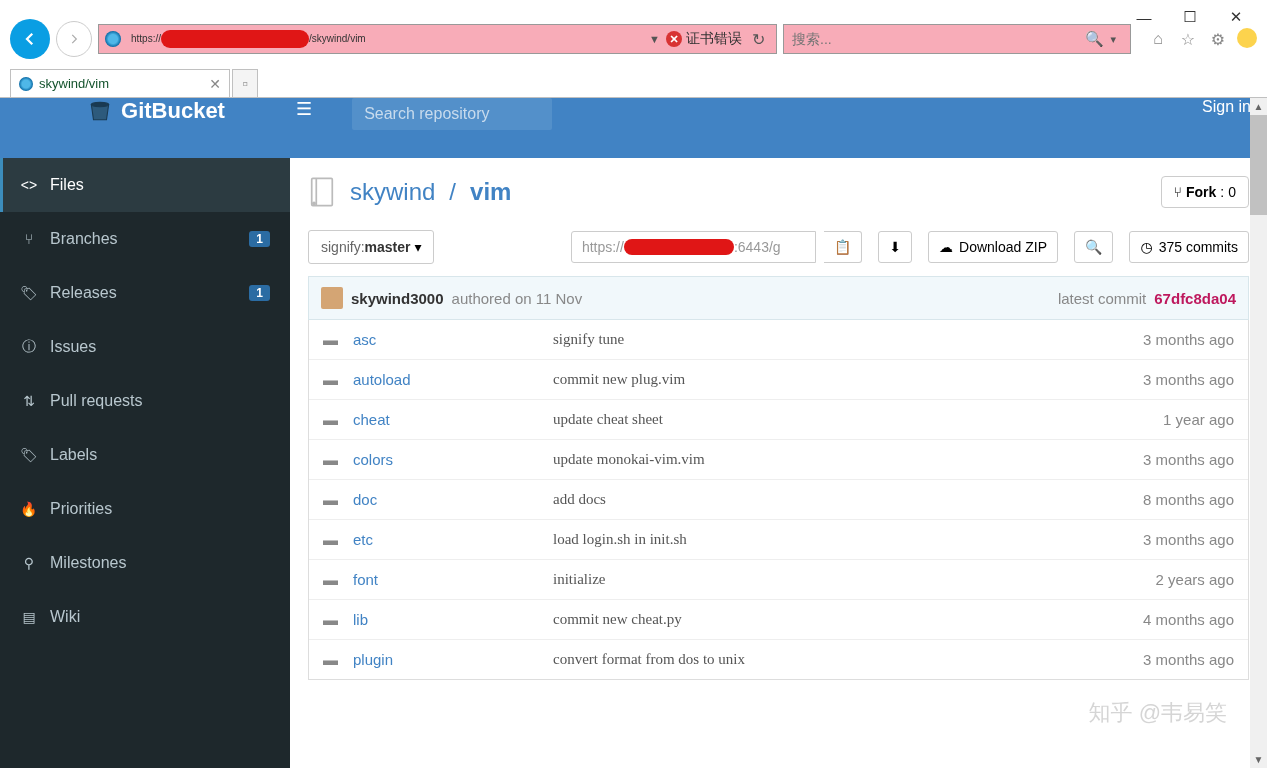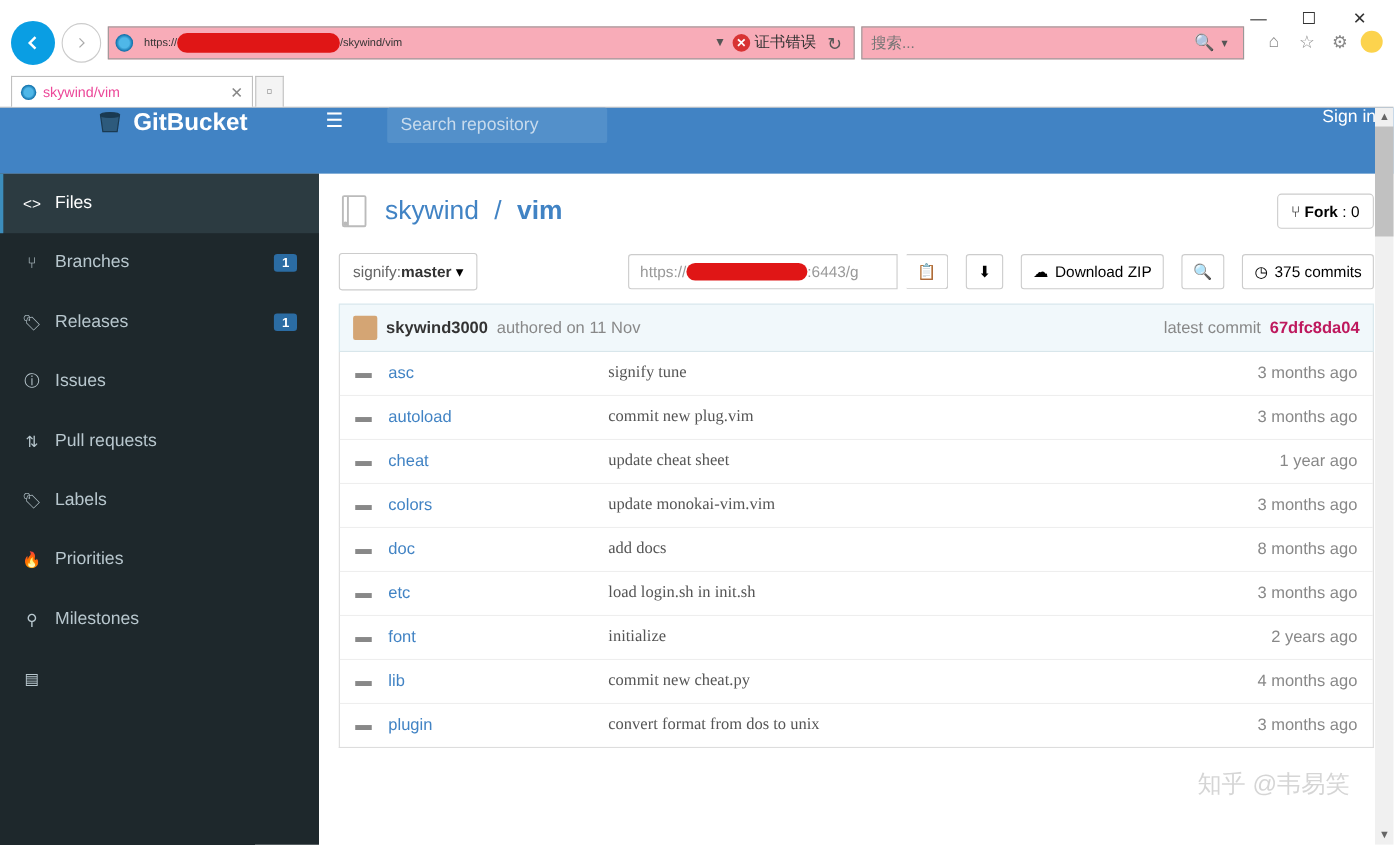--- a/index.html
+++ b/index.html
@@ -25,21 +25,21 @@
 .search-box input { flex: 1; border: none; background: transparent; font-size: 14px; color: #555; outline: none; }
 .search-mag { color: #555; font-size: 15px; }
 .tool-icons { display: flex; gap: 8px; padding-left: 10px; }
 .tool-ico { width: 22px; height: 22px; color: #888; display: flex; align-items: center; justify-content: center; }
 .smiley { width: 20px; height: 20px; border-radius: 50%; background: #fcd34d; position: relative; }
 
 
 .tab-bar { display: flex; align-items: flex-end; height: 30px; background: #fff; padding-left: 10px; border-bottom: 1px solid #c0c0c0; }
 .tab { height: 28px; background: #fff; border: 1px solid #c0c0c0; border-bottom: none; display: flex; align-items: center; padding: 0 8px; gap: 6px; min-width: 220px; }
 .tab-ico { width: 14px; height: 14px; background: radial-gradient(circle, #4fb7e8 40%, #0a6aa5 70%); border-radius: 50%; }
-.tab-title { flex: 1; font-size: 13px; color: #ec4899; }
+.tab-title { flex: 1; font-size: 13px; color: #14532d; }
 .tab-close { color: #888; font-size: 14px; }
 .tab-new { width: 26px; height: 28px; border: 1px solid #c0c0c0; border-bottom: none; margin-left: 2px; display: flex; align-items: center; justify-content: center; color: #999; background: #f4f4f4; }
 .scrollbar { width: 17px; background: #f0f0f0; position: absolute; right: 0; top: 98px; bottom: 0; }
 .scrollbar-thumb { background: #c1c1c1; position: absolute; top: 17px; width: 17px; height: 100px; }
 .scrollbar-arrow { position: absolute; width: 17px; height: 17px; display: flex; align-items: center; justify-content: center; color: #666; font-size: 10px; }
 
 .topbar { height: 60px; background: #4183c4; display: flex; align-items: flex-start; padding: 0 16px; }
 .brand { display: flex; align-items: center; width: 280px; justify-content: center; gap: 8px; color: #fff; font-size: 22px; font-weight: bold; }
 .bucket-ico { width: 26px; height: 26px; }
 .hamburger { color: #fff; font-size: 18px; margin-right: 40px; cursor: pointer; }
@@ -192,20 +192,21 @@
       <div class="side-item">
         <span class="side-ico">🔥</span>
                  <span class="side-label">Priorities</span>
                  </div>
       <div class="side-item">
         <span class="side-ico">⚲</span>
                  <span class="side-label">Milestones</span>
                  </div>
       <div class="side-item">
         <span class="side-ico">▤</span>
+                 <span class="side-label">Wiki</span>
                  </div>
     </div>
 
   <div class="main">
     <div class="repo-head">
       <div class="repo-title">
         <svg class="repo-ico" width="28" height="32" viewBox="0 0 24 28" fill="none" stroke="#bbb" stroke-width="1.5">
             <rect x="3" y="2" width="18" height="24" rx="1"></rect>
             <path d="M7 2 L7 26"></path>
             <circle cx="5" cy="24" r="1" fill="#bbb"></circle>

